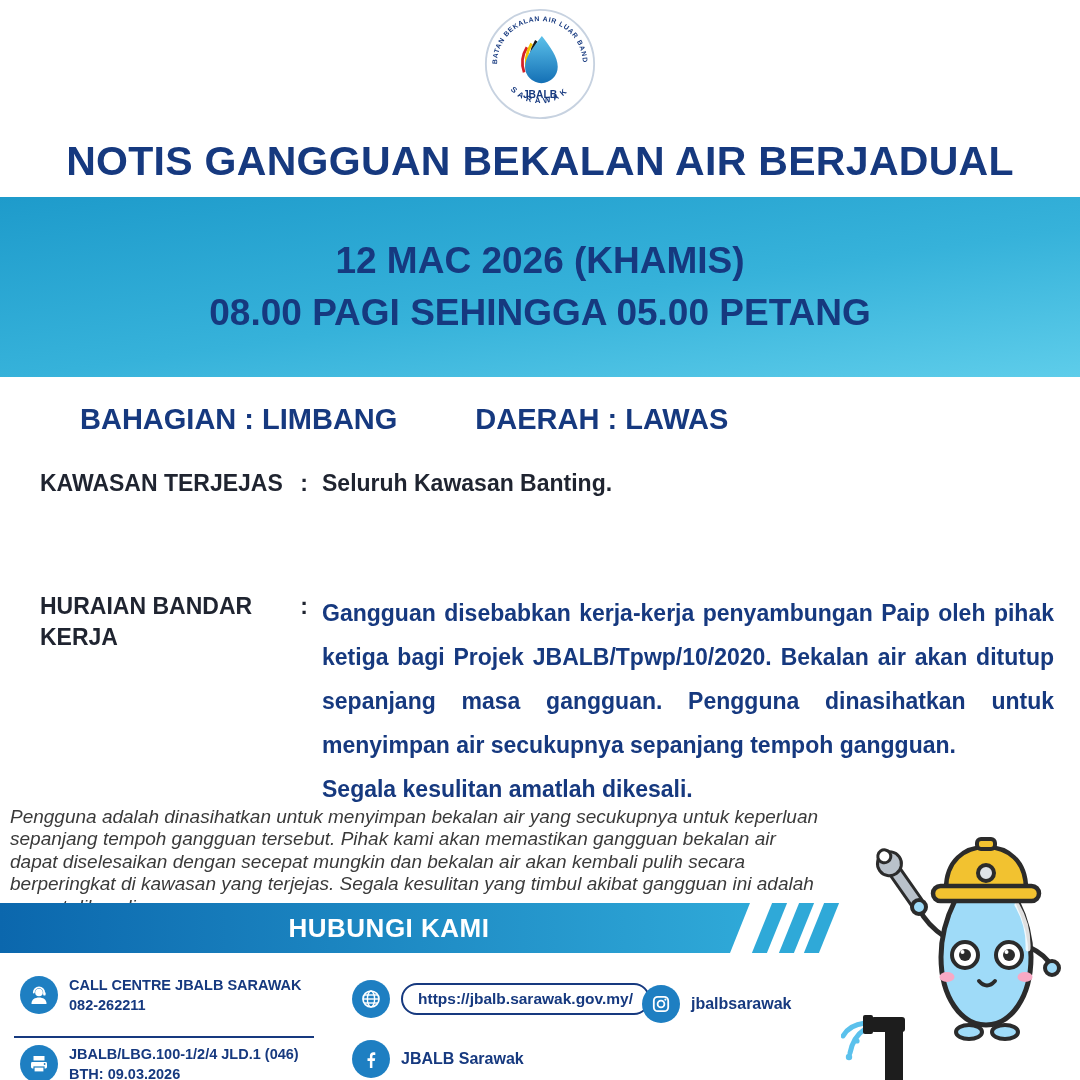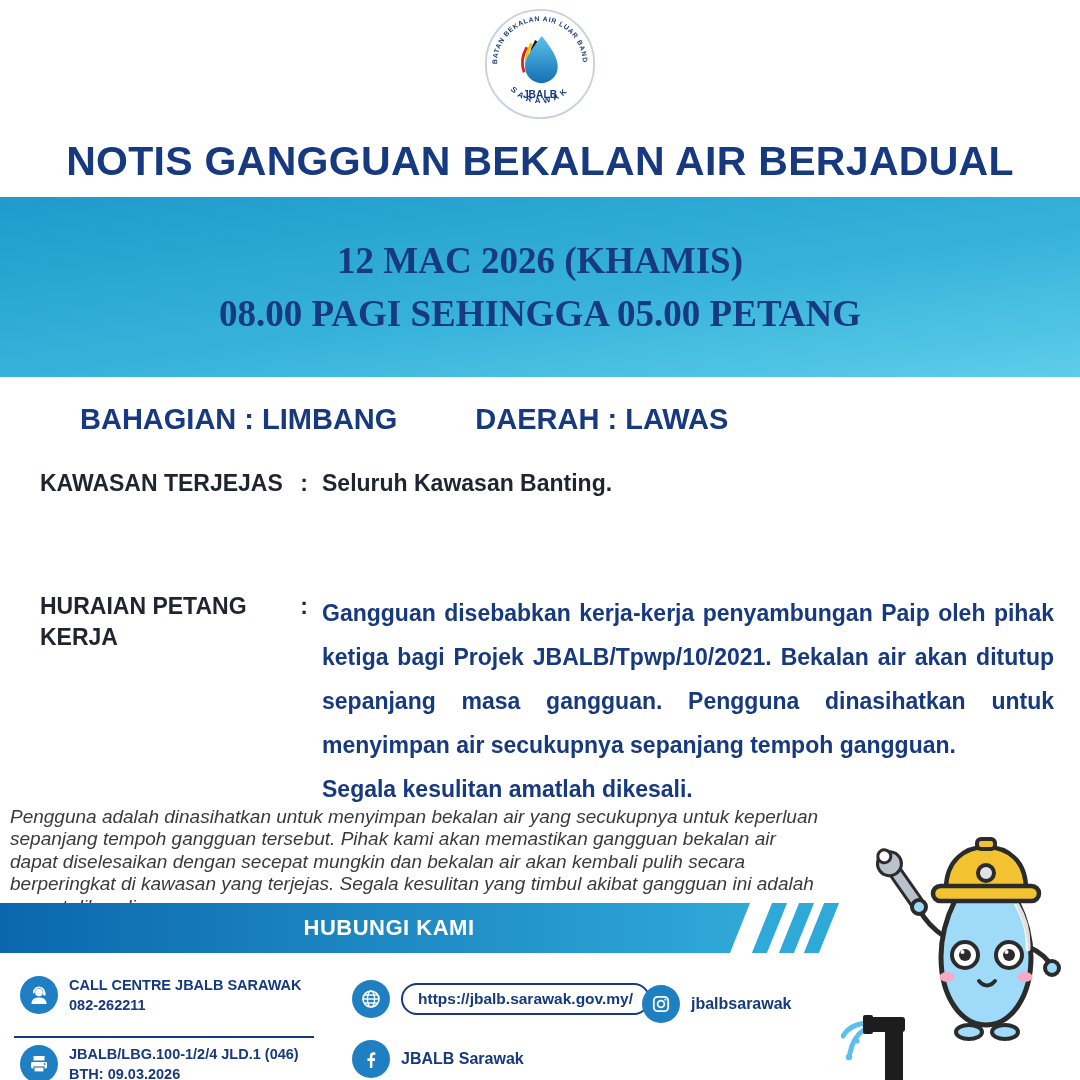--- a/index.html
+++ b/index.html
@@ -18,21 +18,21 @@
   }
   .logo-wrap{text-align:center;padding-top:8px;}
   .logo{width:112px;height:112px;}
   h1.title{
     margin:14px 0 0;text-align:center;color:var(--navy);
     font-size:41px;font-weight:800;letter-spacing:.3px;line-height:1.15;
   }
   .banner{
     margin-top:12px;height:180px;
     background:linear-gradient(172deg,var(--banner1) 0%,#36b2da 55%,var(--banner2) 100%);
-    display:flex;flex-direction:column;justify-content:center;align-items:center;gap:10px;font-family:Liberation Serif, serif;
+    display:flex;flex-direction:column;justify-content:center;align-items:center;gap:10px;
   }
   .banner .line{color:var(--navy);font-size:37px;font-weight:800;}
   .region-row{
     display:flex;padding-left:80px;gap:78px;margin-top:26px;
     color:var(--navy);font-size:29px;font-weight:800;
   }
   .info-row{
     display:grid;grid-template-columns:246px 36px 1fr;
     padding:0 26px 0 40px;align-items:start;
   }
@@ -47,21 +47,21 @@
   .disclaimer{
     position:absolute;top:806px;left:10px;width:818px;margin:0;
     font-style:italic;font-size:19px;line-height:1.18;color:#3a3a3a;
   }
   .contact-bar{
     position:absolute;top:903px;left:0;width:750px;height:50px;
     background:linear-gradient(90deg,var(--bar1),var(--bar2));
     clip-path:polygon(0 0,100% 0,calc(100% - 20px) 100%,0 100%);
     display:flex;align-items:center;justify-content:center;
   }
-  .contact-bar .bar-text{color:#fff;font-size:22px;font-weight:800;letter-spacing:.5px;margin-left:28px;}
+  .contact-bar .bar-text{color:#fff;font-size:26px;font-weight:800;letter-spacing:.5px;margin-left:28px;}
   .stripe{
     position:absolute;top:903px;height:50px;width:15px;background:var(--bar2);
     transform:skewX(-22deg);
   }
   .stripe.s1{left:762px;}
   .stripe.s2{left:789px;}
   .stripe.s3{left:814px;}
   .footer-item{position:absolute;display:flex;align-items:center;gap:11px;}
   .fi-callcentre{left:20px;top:975px;}
   .fi-reference{left:20px;top:1044px;}
@@ -125,24 +125,24 @@
     <span>DAERAH : LAWAS</span>
   </div>
 
   <section class="info-row kawasan">
     <div class="info-label">KAWASAN TERJEJAS</div>
     <div class="info-colon">:</div>
     <div class="info-value">Seluruh Kawasan Banting.</div>
   </section>
 
   <section class="info-row huraian">
-    <div class="info-label">HURAIAN PETANG KERJA</div>
+    <div class="info-label">HURAIAN BANDAR KERJA</div>
     <div class="info-colon">:</div>
     <div class="info-value">
-      <p class="huraian-body">Gangguan disebabkan kerja-kerja penyambungan Paip oleh pihak ketiga bagi Projek JBALB/Tpwp/10/2021. Bekalan air akan ditutup sepanjang masa gangguan. Pengguna dinasihatkan untuk menyimpan air secukupnya sepanjang tempoh gangguan.</p>
+      <p class="huraian-body">Gangguan disebabkan kerja-kerja penyambungan Paip oleh pihak ketiga bagi Projek JBALB/Tpwp/10/2020. Bekalan air akan ditutup sepanjang masa gangguan. Pengguna dinasihatkan untuk menyimpan air secukupnya sepanjang tempoh gangguan.</p>
       <p class="huraian-close">Segala kesulitan amatlah dikesali.</p>
     </div>
   </section>
 
   <p class="disclaimer">Pengguna adalah dinasihatkan untuk menyimpan bekalan air yang secukupnya untuk keperluan sepanjang tempoh gangguan tersebut. Pihak kami akan memastikan gangguan bekalan air dapat diselesaikan dengan secepat mungkin dan bekalan air akan kembali pulih secara berperingkat di kawasan yang terjejas. Segala kesulitan yang timbul akibat gangguan ini adalah sangat dikesali.</p>
 
   <div class="contact-bar">
     <span class="bar-text">HUBUNGI KAMI</span>
   </div>
   <div class="stripe s1"></div>

